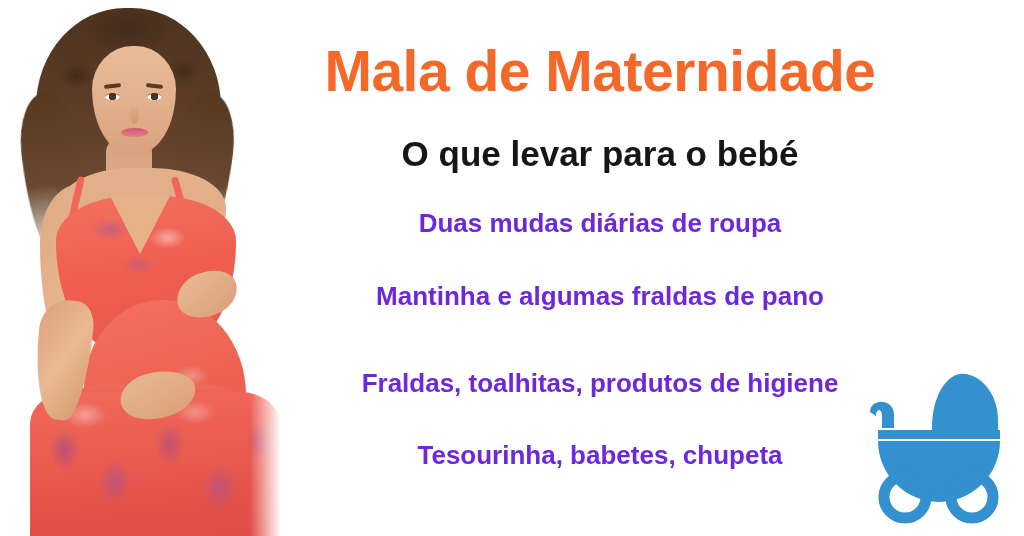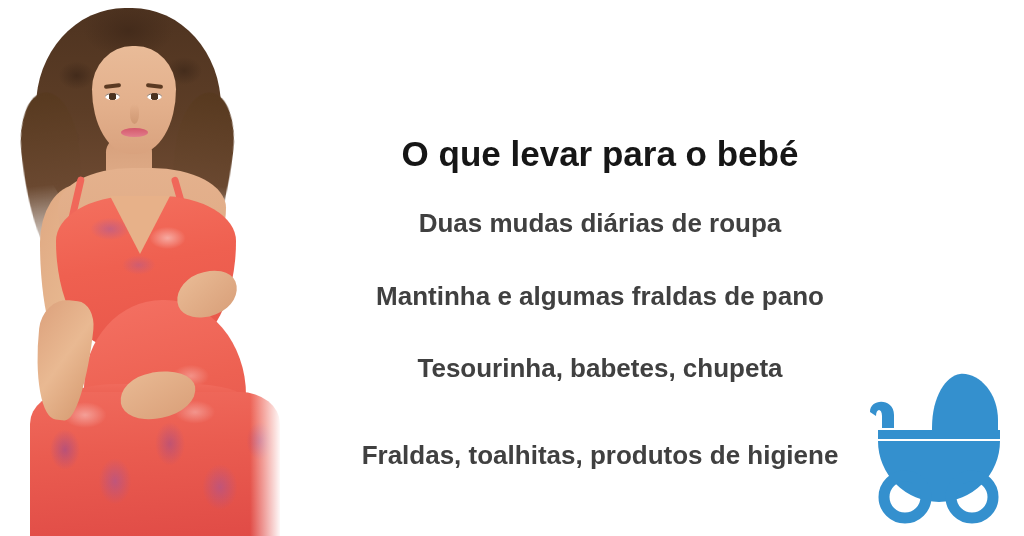--- a/index.html
+++ b/index.html
@@ -220,21 +220,21 @@
     white-space: nowrap;
   }
   .items {
     position: absolute;
     left: 0; top: 196px; width: 620px;
   }
   .item {
     text-align: center;
     font-size: 26px;
     font-weight: 600;
-    color: #404040;
+    color: #6d28d9;
     white-space: nowrap;
   }
   .item-0 { margin-top: 12px; }
   .item-1 { margin-top: 42px; }
   .item-2 { margin-top: 56px; }
   .item-3 { margin-top: 41px; }
 
   
   .stroller {
     position: absolute;
@@ -276,28 +276,29 @@
       <div class="skirt-band"></div>
       <div class="skirt"></div>
       <div class="hand-upper"></div>
       <div class="arm-upper"></div>
       <div class="hand-lower"></div>
     </div>
     <div class="photo-fade-r"></div>
   </div>
 
   <div class="content">
+    <div class="title">Mala de Maternidade</div>
 
     <div class="subtitle">O que levar para o bebé</div>
 
     <div class="items">
       <div class="item item-0">Duas mudas diárias de roupa</div>
       <div class="item item-1">Mantinha e algumas fraldas de pano</div>
+      <div class="item item-2">Fraldas, toalhitas, produtos de higiene</div>
       <div class="item item-3">Tesourinha, babetes, chupeta</div>
-      <div class="item item-2">Fraldas, toalhitas, produtos de higiene</div>
     </div>
   </div>
 
   <div class="stroller">
     <svg viewBox="0 0 150 156" width="150" height="156" aria-hidden="true">
 
       <path d="M10 42 C10 28, 34 28, 34 45 L34 58 L22 58 L22 46 C22 38, 16 38, 16 46 Z" fill="#3490ce"></path>
 
       <path d="M72 60 L72 58 C72 26, 86 6, 100 4 C118 2, 138 22, 138 50 L138 60 Z" fill="#3490ce"></path>
 

